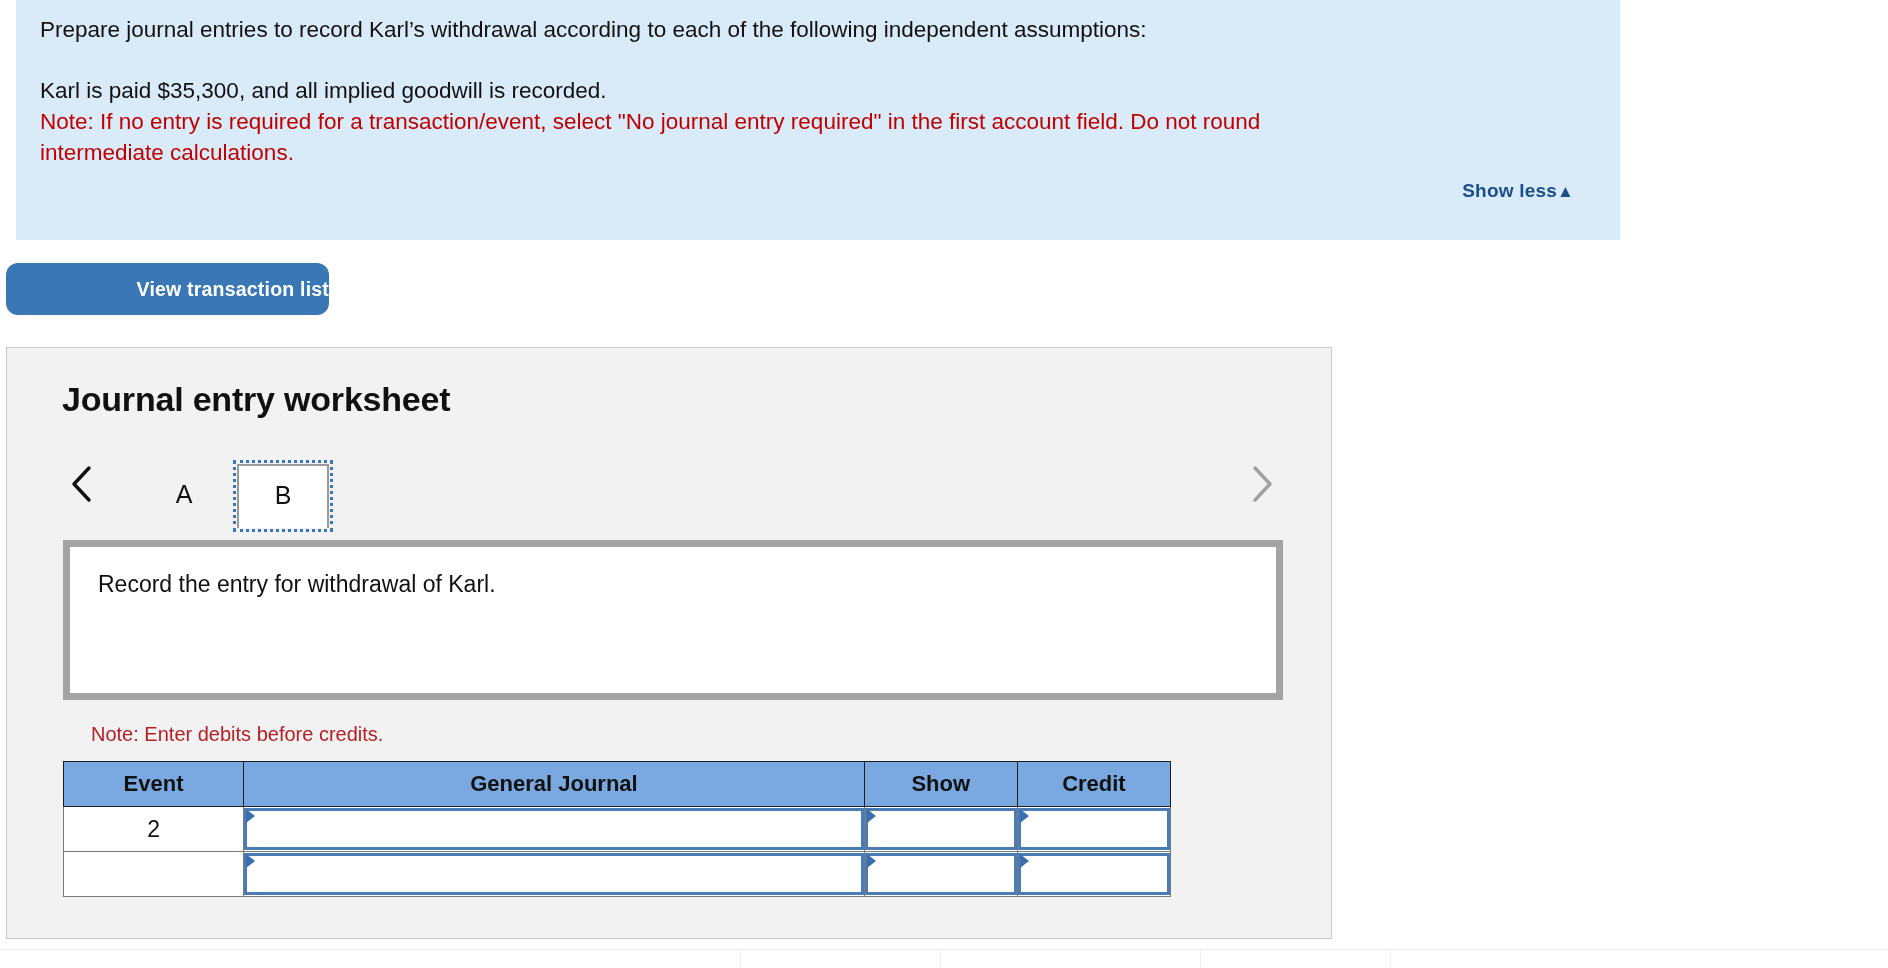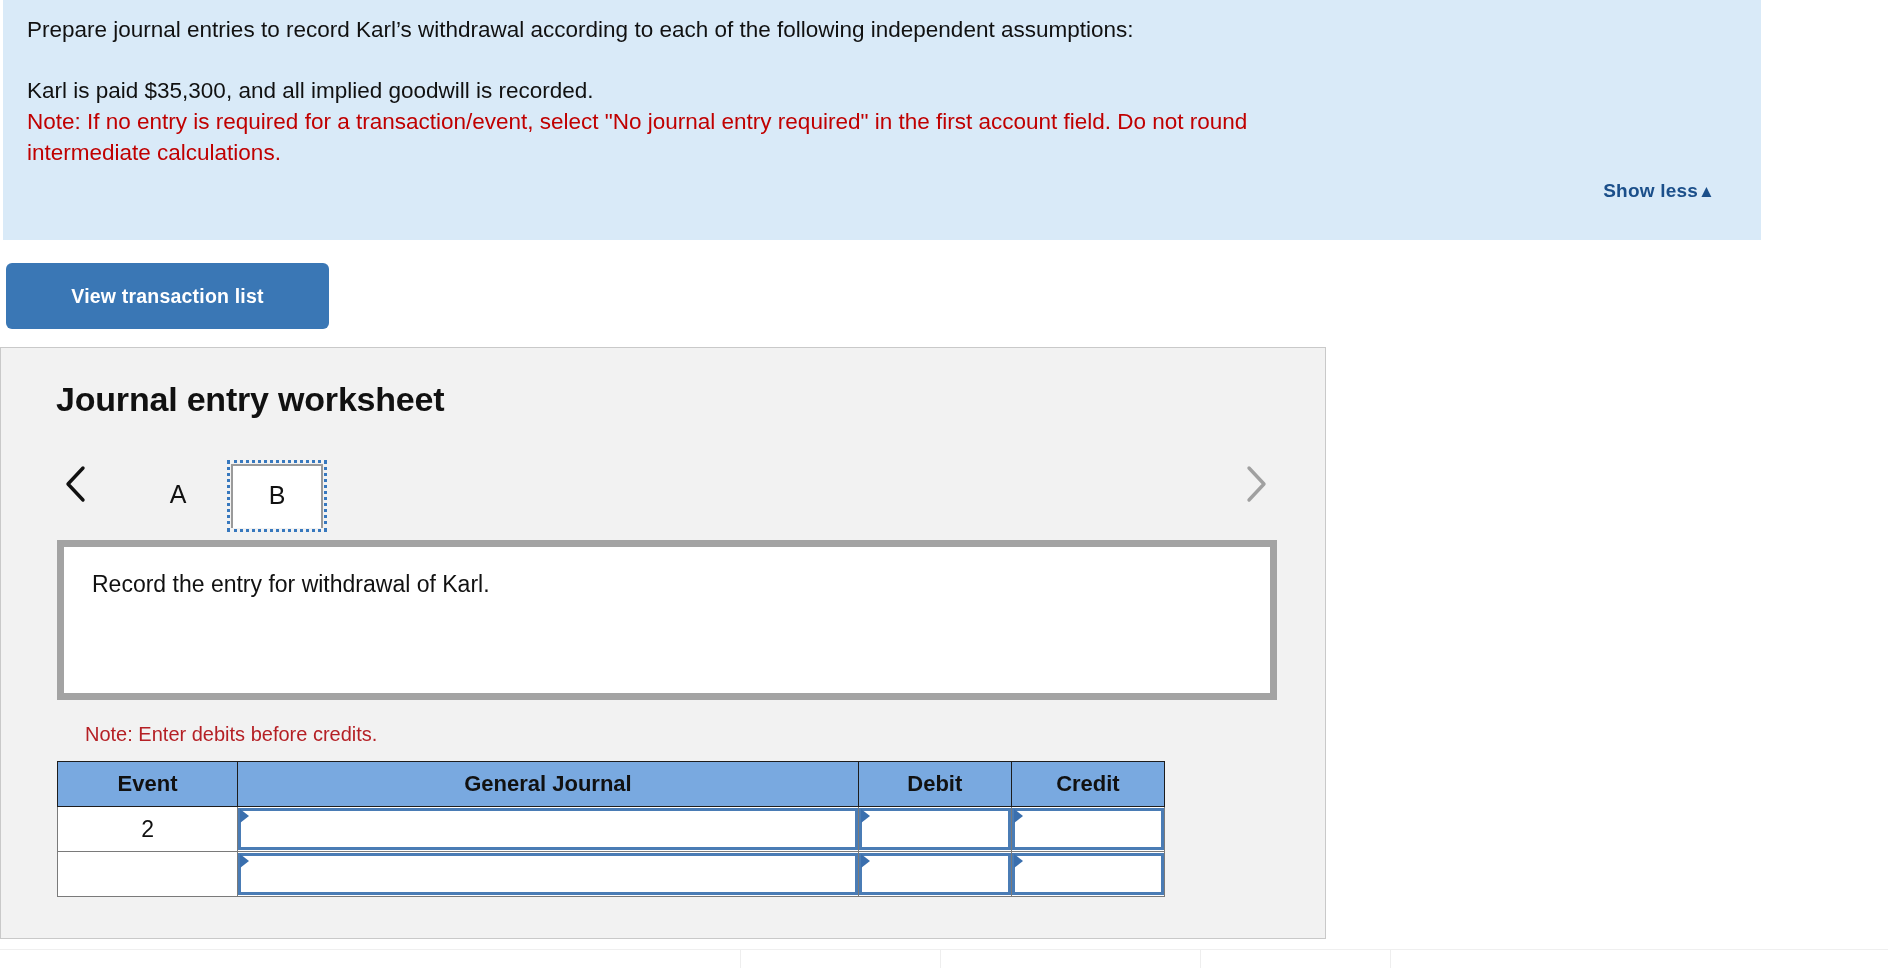--- a/index.html
+++ b/index.html
@@ -12,23 +12,23 @@
   }
   body {
     font-family: "Liberation Sans", sans-serif;
     color: #000000;
     -webkit-font-smoothing: antialiased;
   }
 
   
   .banner {
     position: absolute;
-    left: 3px;
+    left: 16px;
     top: 0;
-    width: 1758px;
+    width: 1604px;
     height: 240px;
     background: #d9eaf8;
     box-sizing: border-box;
     padding: 14px 20px 0 24px;
   }
   .banner-line {
     font-size: 22.5px;
     line-height: 31px;
     color: #111111;
     white-space: pre-wrap;
@@ -54,37 +54,38 @@
     display: inline-block;
   }
   .showless .caret { font-size: 17px; }
 
   
   .vtl-button {
     position: absolute;
     left: 6px;
     top: 263px;
     width: 323px;
-    height: 66px;
+    height: 52px;
     background: #3a77b5;
     border: none;
-    border-radius: 6px;
+    border-radius: 12px;
     color: #ffffff;
     font-family: "Liberation Sans", sans-serif;
     font-size: 19.5px;
     font-weight: bold;
     letter-spacing: 0.2px;
     cursor: pointer;
     padding: 0;
+    text-align: right;
   }
 
   
   .worksheet {
     position: absolute;
-    left: 0;
+    left: 6px;
     top: 347px;
     width: 1326px;
     height: 592px;
     background: #f2f2f2;
     border: 1px solid #c9c9c9;
     box-sizing: border-box;
   }
   .ws-title {
     position: absolute;
     left: 55px;
@@ -313,21 +314,21 @@
     <colgroup>
       <col class="col-event">
       <col class="col-gj">
       <col class="col-debit">
       <col class="col-credit">
     </colgroup>
     <thead>
       <tr>
         <th>Event</th>
         <th>General Journal</th>
-        <th>Debit</th>
+        <th>Show</th>
         <th>Credit</th>
       </tr>
     </thead>
     <tbody>
       <tr>
         <td class="event-cell">2</td>
         <td class="input-cell">
           <div class="field">
             <span class="marker"></span>
             <input type="text" value="" style="">

